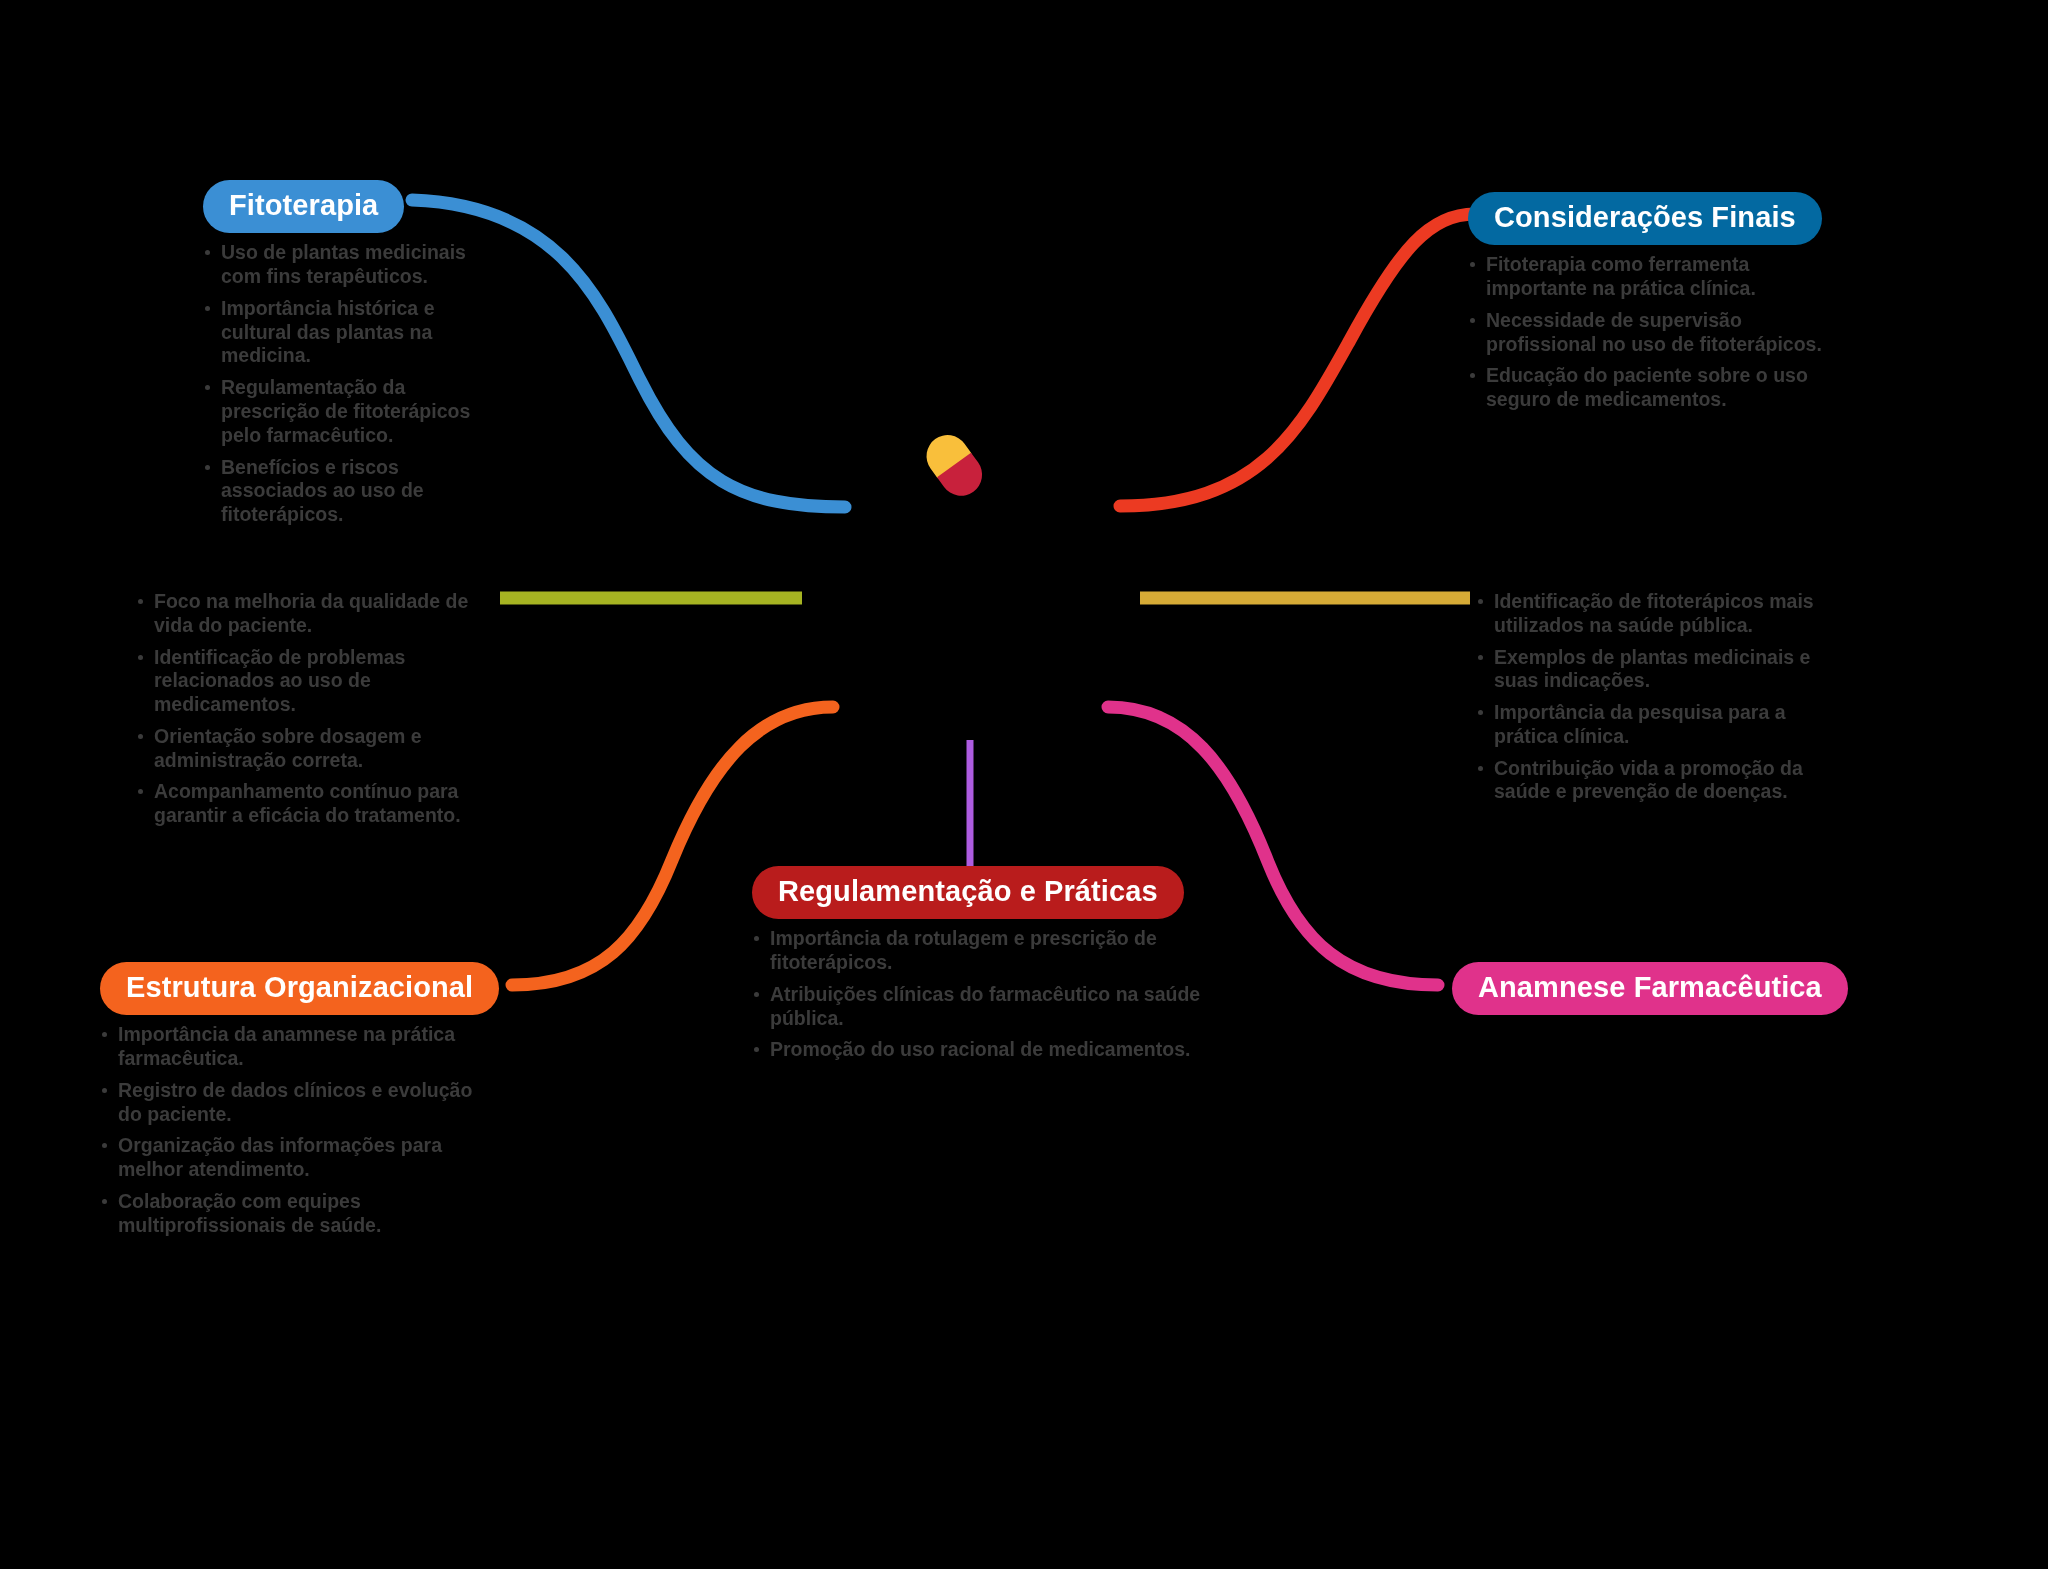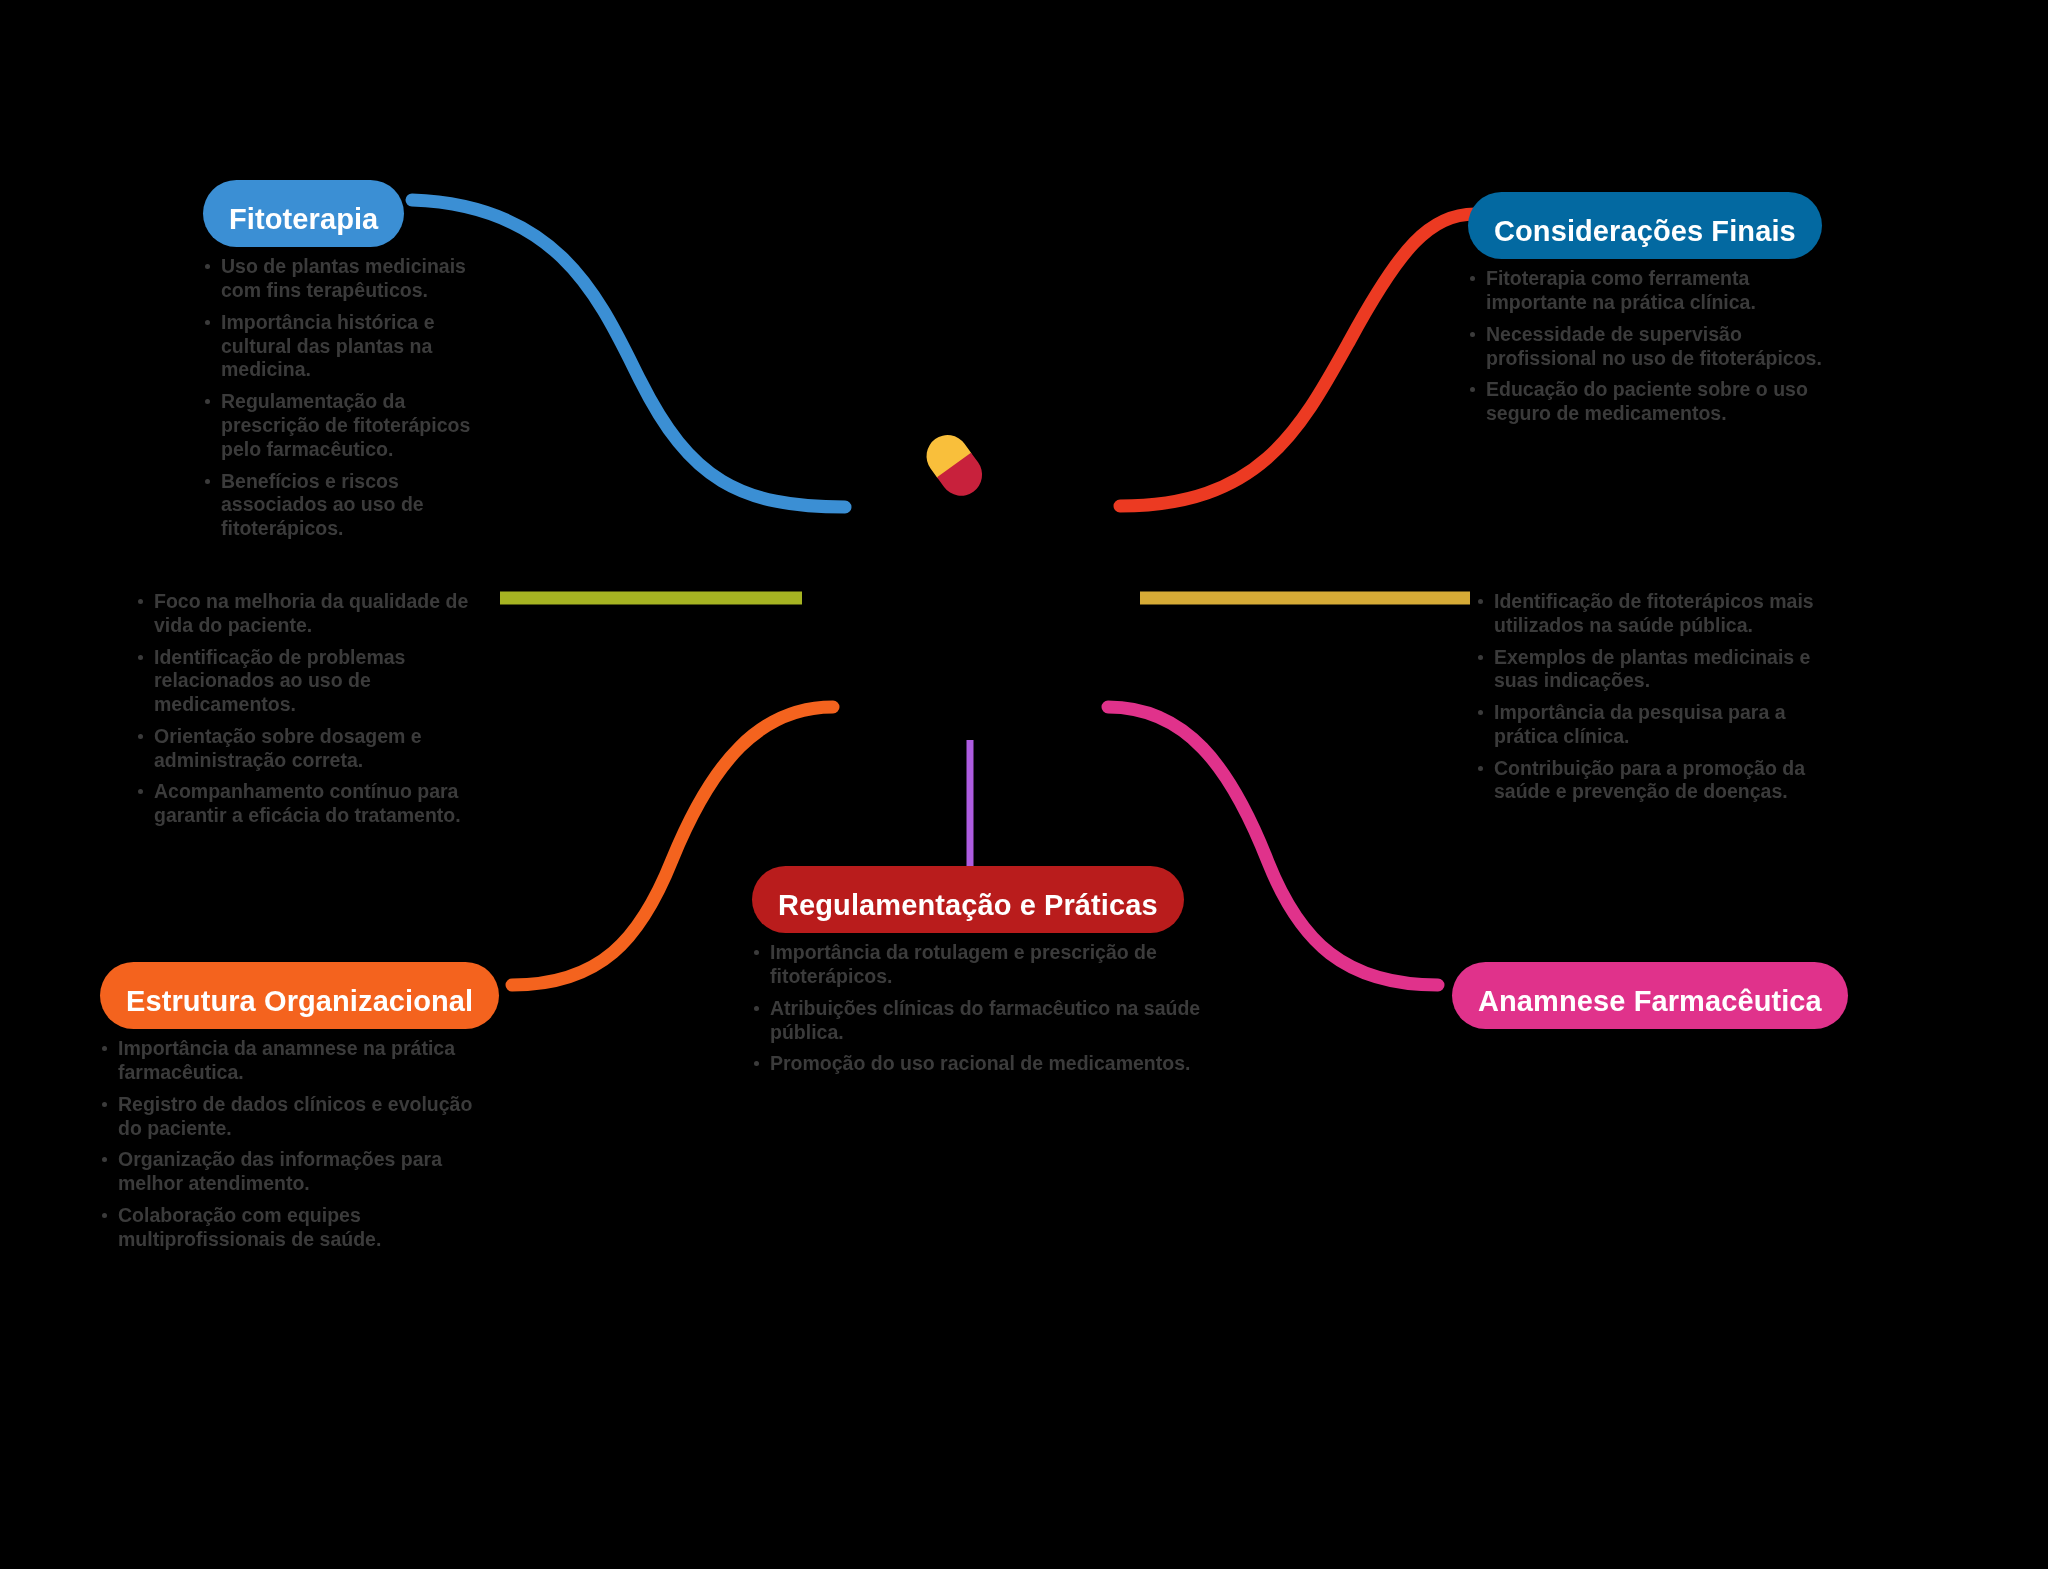--- a/index.html
+++ b/index.html
@@ -22,21 +22,21 @@
     width: 2048px;
     height: 1569px;
     pointer-events: none;
   }
   .node {
     position: absolute;
   }
   .pill {
     display: inline-block;
     border-radius: 999px;
-    padding: 23px 26px 11px 26px;
+    padding: 9px 26px 11px 26px;
     color: #ffffff;
     font-size: 29px;
     font-weight: bold;
     letter-spacing: 0.1px;
     white-space: nowrap;
     line-height: 1.15;
   }
   .pill-row {
     display: flex;
   }
@@ -150,21 +150,21 @@
       <li>Orientação sobre dosagem e administração correta.</li>
       <li>Acompanhamento contínuo para garantir a eficácia do tratamento.</li>
     </ul>
   </div>
 
   <div class="node" id="node-pesquisa">
     <ul class="bullets">
       <li>Identificação de fitoterápicos mais utilizados na saúde pública.</li>
       <li>Exemplos de plantas medicinais e suas indicações.</li>
       <li>Importância da pesquisa para a prática clínica.</li>
-      <li>Contribuição para a promoção da saúde e prevenção de doenças.</li>
+      <li>Contribuição vida a promoção da saúde e prevenção de doenças.</li>
     </ul>
   </div>
 
   <div class="node" id="node-estrutura">
     <div class="pill-row">
         <span class="pill" style="background: rgb(244, 99, 30);">Estrutura Organizacional</span>
       </div>
     <ul class="bullets">
       <li>Importância da anamnese na prática farmacêutica.</li>
       <li>Registro de dados clínicos e evolução do paciente.</li>

